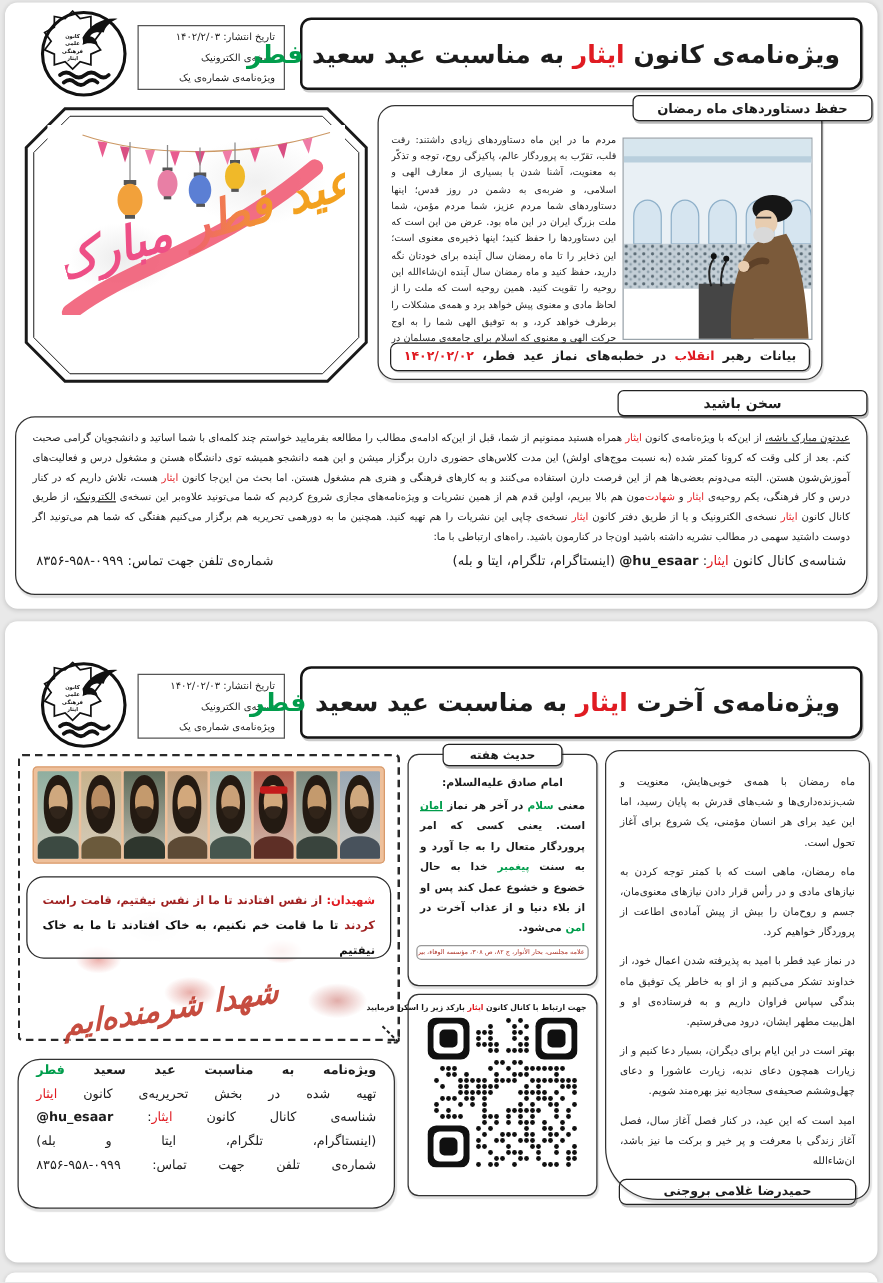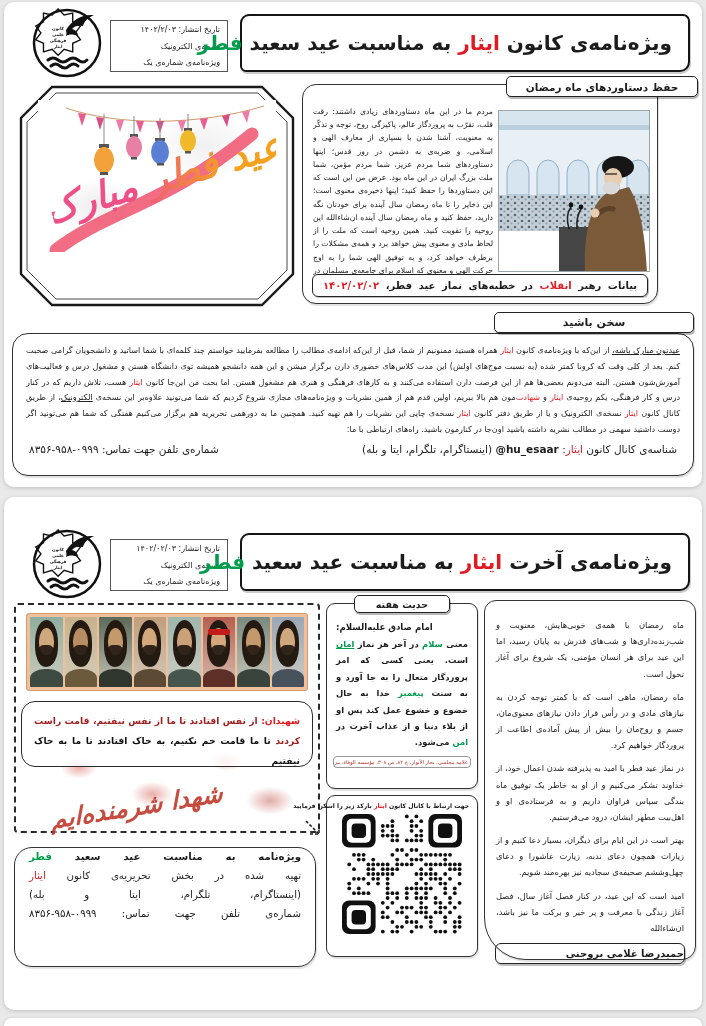--- a/index.html
+++ b/index.html
@@ -96,34 +96,34 @@
      font-family:"DejaVu Serif",serif;font-style:italic;font-weight:bold;font-size:25px;
      color:#c0392b;transform:rotate(-9deg) skewX(-6deg);opacity:.9;text-shadow:1px 1px 0 rgba(255,255,255,.6)}
   .dasharrow{position:absolute;right:-6px;bottom:-8px;z-index:5}
   .infobox{position:absolute;left:10px;top:350px;width:302px;height:120px;border:1.6px solid #333;
      border-radius:18px;background:#fff;box-shadow:1px 2px 1px rgba(0,0,0,.12);padding:0 14px}
   .infobox .il{direction:rtl;text-align:justify;text-align-last:justify;font-size:10.2px;line-height:1.85;white-space:nowrap}
 
   
   .hadbox{left:322px;top:106px;width:152px;height:186px;border-radius:9px}
   .hadtab{left:350px;top:98px;width:96px;height:18px;font-size:9.5px}
-  .hadintro{padding:18px 9px 0;direction:rtl;text-align:left;font-weight:bold;font-size:8.6px}
+  .hadintro{padding:18px 9px 0;direction:rtl;text-align:center;font-weight:bold;font-size:8.6px}
   .hadtext{padding:4px 9px 0;direction:rtl;text-align:justify;font-weight:bold;font-size:8.4px;line-height:1.95}
   .hadsrc{margin:5px 6px 0;border:1px solid #999;border-radius:4px;padding:2px 2px;
      font-size:5.2px;color:#b0372c;text-align:center;direction:rtl;white-space:nowrap;overflow:hidden}
   .qrbox{left:322px;top:298px;width:152px;height:162px;border-radius:9px}
   .qrcap{padding:6px 5px 2px;direction:rtl;text-align:center;font-weight:bold;font-size:6.4px;white-space:nowrap;transform:scaleX(.96)}
   .qrwrap{width:120px;height:120px;margin:2px auto 0}
 
   
   .eidibox{left:480px;top:103px;width:212px;height:360px;border-radius:12px 12px 14px 42px}
   .eiditab{right:22px;top:95px;width:152px;height:20px;font-size:10.5px}
   .eiditext{padding:16px 11px 0;direction:rtl;text-align:justify;font-size:8.3px;line-height:1.95;color:#222}
   .eiditext p{margin-bottom:7px}
-  .sigbox{margin:2px 10px 0;border:1.6px solid #222;border-radius:6px;
+  .sigbox{margin:2px 10px 0;border:1.6px solid #222;border-radius:6px;text-align:center;
      font-weight:bold;font-size:10px;padding:4px 0;box-shadow:1px 2px 0 rgba(0,0,0,.25);direction:rtl}
 </style>
 </head>
 <body>
 
 <div class="canvas">
 
   <section class="page" id="p1">
 
     <div class="logo" style="top:6px">
@@ -350,20 +350,21 @@
           <path d="M4,4 L17,17"></path>
             <path d="M17,8 L17,17 L8,17"></path>
         </g>
       </svg>
     </div>
 
     <div class="infobox">
       <div>
           <div class="il"><span class="seg-bold">ویژه‌نامه به مناسبت عید سعید </span><span class="seg-green seg-bold">فطر</span></div>
           <div class="il"><span>تهیه شده در بخش تحریریه‌ی کانون </span><span class="seg-red">ایثار</span></div>
+          <div class="il"><span>شناسه‌ی کانال کانون </span><span class="seg-red">ایثار</span><span>: </span><span class="seg-ltr seg-bold" dir="ltr">@hu_esaar</span></div>
           <div class="il"><span>(اینستاگرام، تلگرام، ایتا و بله)</span></div>
           <div class="il"><span>شماره‌ی تلفن جهت تماس: ۰۹۹۹-۹۵۸-۸۳۵۶</span></div>
         </div>
     </div>
 
     <div class="tab hadtab">حدیث هفته</div>
     <div class="rbox hadbox">
       <div class="hadintro">امام صادق علیه‌السلام:</div>
       <div class="hadtext"><span>معنی </span><span class="seg-green">سلام</span><span> در آخر هر نماز </span><span class="seg-green seg-u">امان</span><span> است. یعنی کسی که امر پروردگار متعال را به جا آورد و به سنت </span><span class="seg-green">پیغمبر</span><span> خدا به حال خضوع و خشوع عمل کند پس او از بلاء دنیا و از عذاب آخرت در </span><span class="seg-green">امن</span><span> می‌شود.</span></div>
       <div class="hadsrc">علامه مجلسی، بحار الأنوار، ج ۸۲، ص ۳۰۸، مؤسسه الوفاء، بیروت - لبنان</div>

